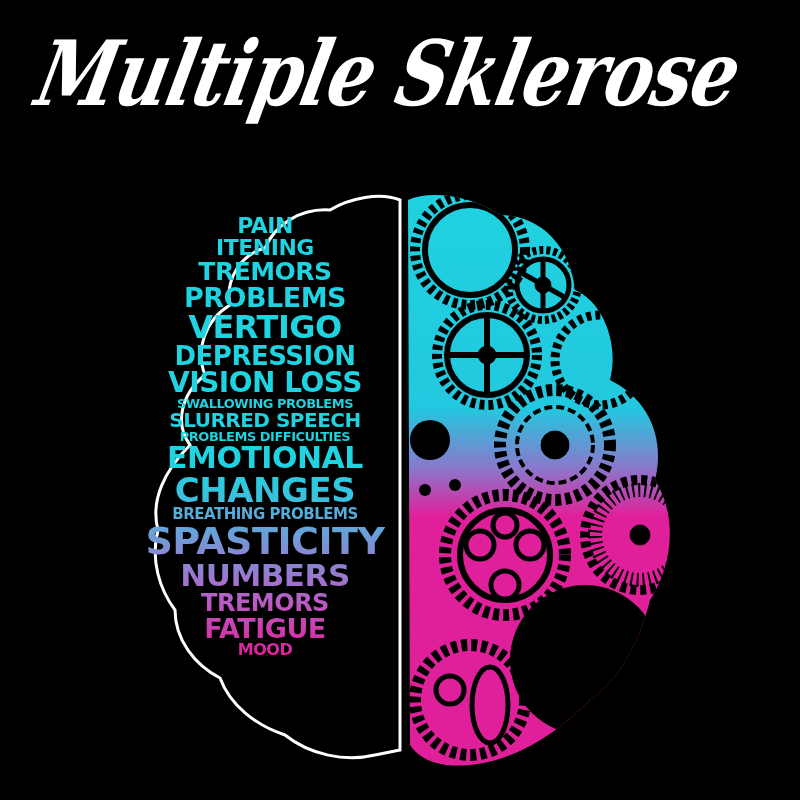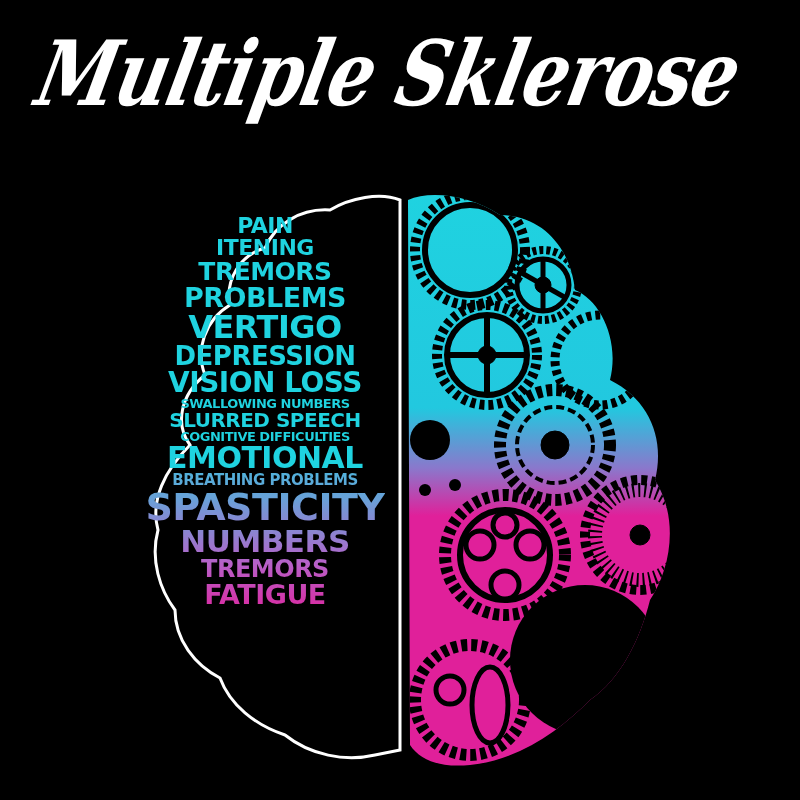--- a/index.html
+++ b/index.html
@@ -107,22 +107,24 @@
 </svg>
 
 <div class="words">
   <span class="w" style="font-size:22px;background-position:0 0px">PAIN</span>
   <span class="w" style="font-size:22px;background-position:0 -22px">ITENING</span>
   <span class="w" style="font-size:25px;background-position:0 -44px">TREMORS</span>
   <span class="w" style="font-size:27px;background-position:0 -69px">PROBLEMS</span>
   <span class="w" style="font-size:32px;background-position:0 -96px">VERTIGO</span>
   <span class="w" style="font-size:26px;background-position:0 -128px">DEPRESSION</span>
   <span class="w" style="font-size:28px;background-position:0 -154px">VISION LOSS</span>
-  <span class="w" style="font-size:13px;background-position:0 -182px">SWALLOWING NUMBERS</span>
+  <span class="w" style="font-size:13px;background-position:0 -182px">SWALLOWING PROBLEMS</span>
   <span class="w" style="font-size:20px;background-position:0 -195px">SLURRED SPEECH</span>
-  <span class="w" style="font-size:13px;background-position:0 -215px">COGNITIVE DIFFICULTIES</span>
+  <span class="w" style="font-size:13px;background-position:0 -215px">PROBLEMS DIFFICULTIES</span>
   <span class="w" style="font-size:30px;background-position:0 -228px">EMOTIONAL</span>
+  <span class="w" style="font-size:34px;background-position:0 -258px">CHANGES</span>
   <span class="w" style="font-size:15px;background-position:0 -309px">BREATHING PROBLEMS</span>
   <span class="w" style="font-size:38px;background-position:0 -324px">SPASTICITY</span>
   <span class="w" style="font-size:31px;background-position:0 -354px">NUMBERS</span>
   <span class="w" style="font-size:24px;background-position:0 -385px">TREMORS</span>
   <span class="w" style="font-size:27px;background-position:0 -409px">FATIGUE</span>
+  <span class="w" style="font-size:16px;background-position:0 -436px">MOOD</span>
 </div>
 
 </body></html>

